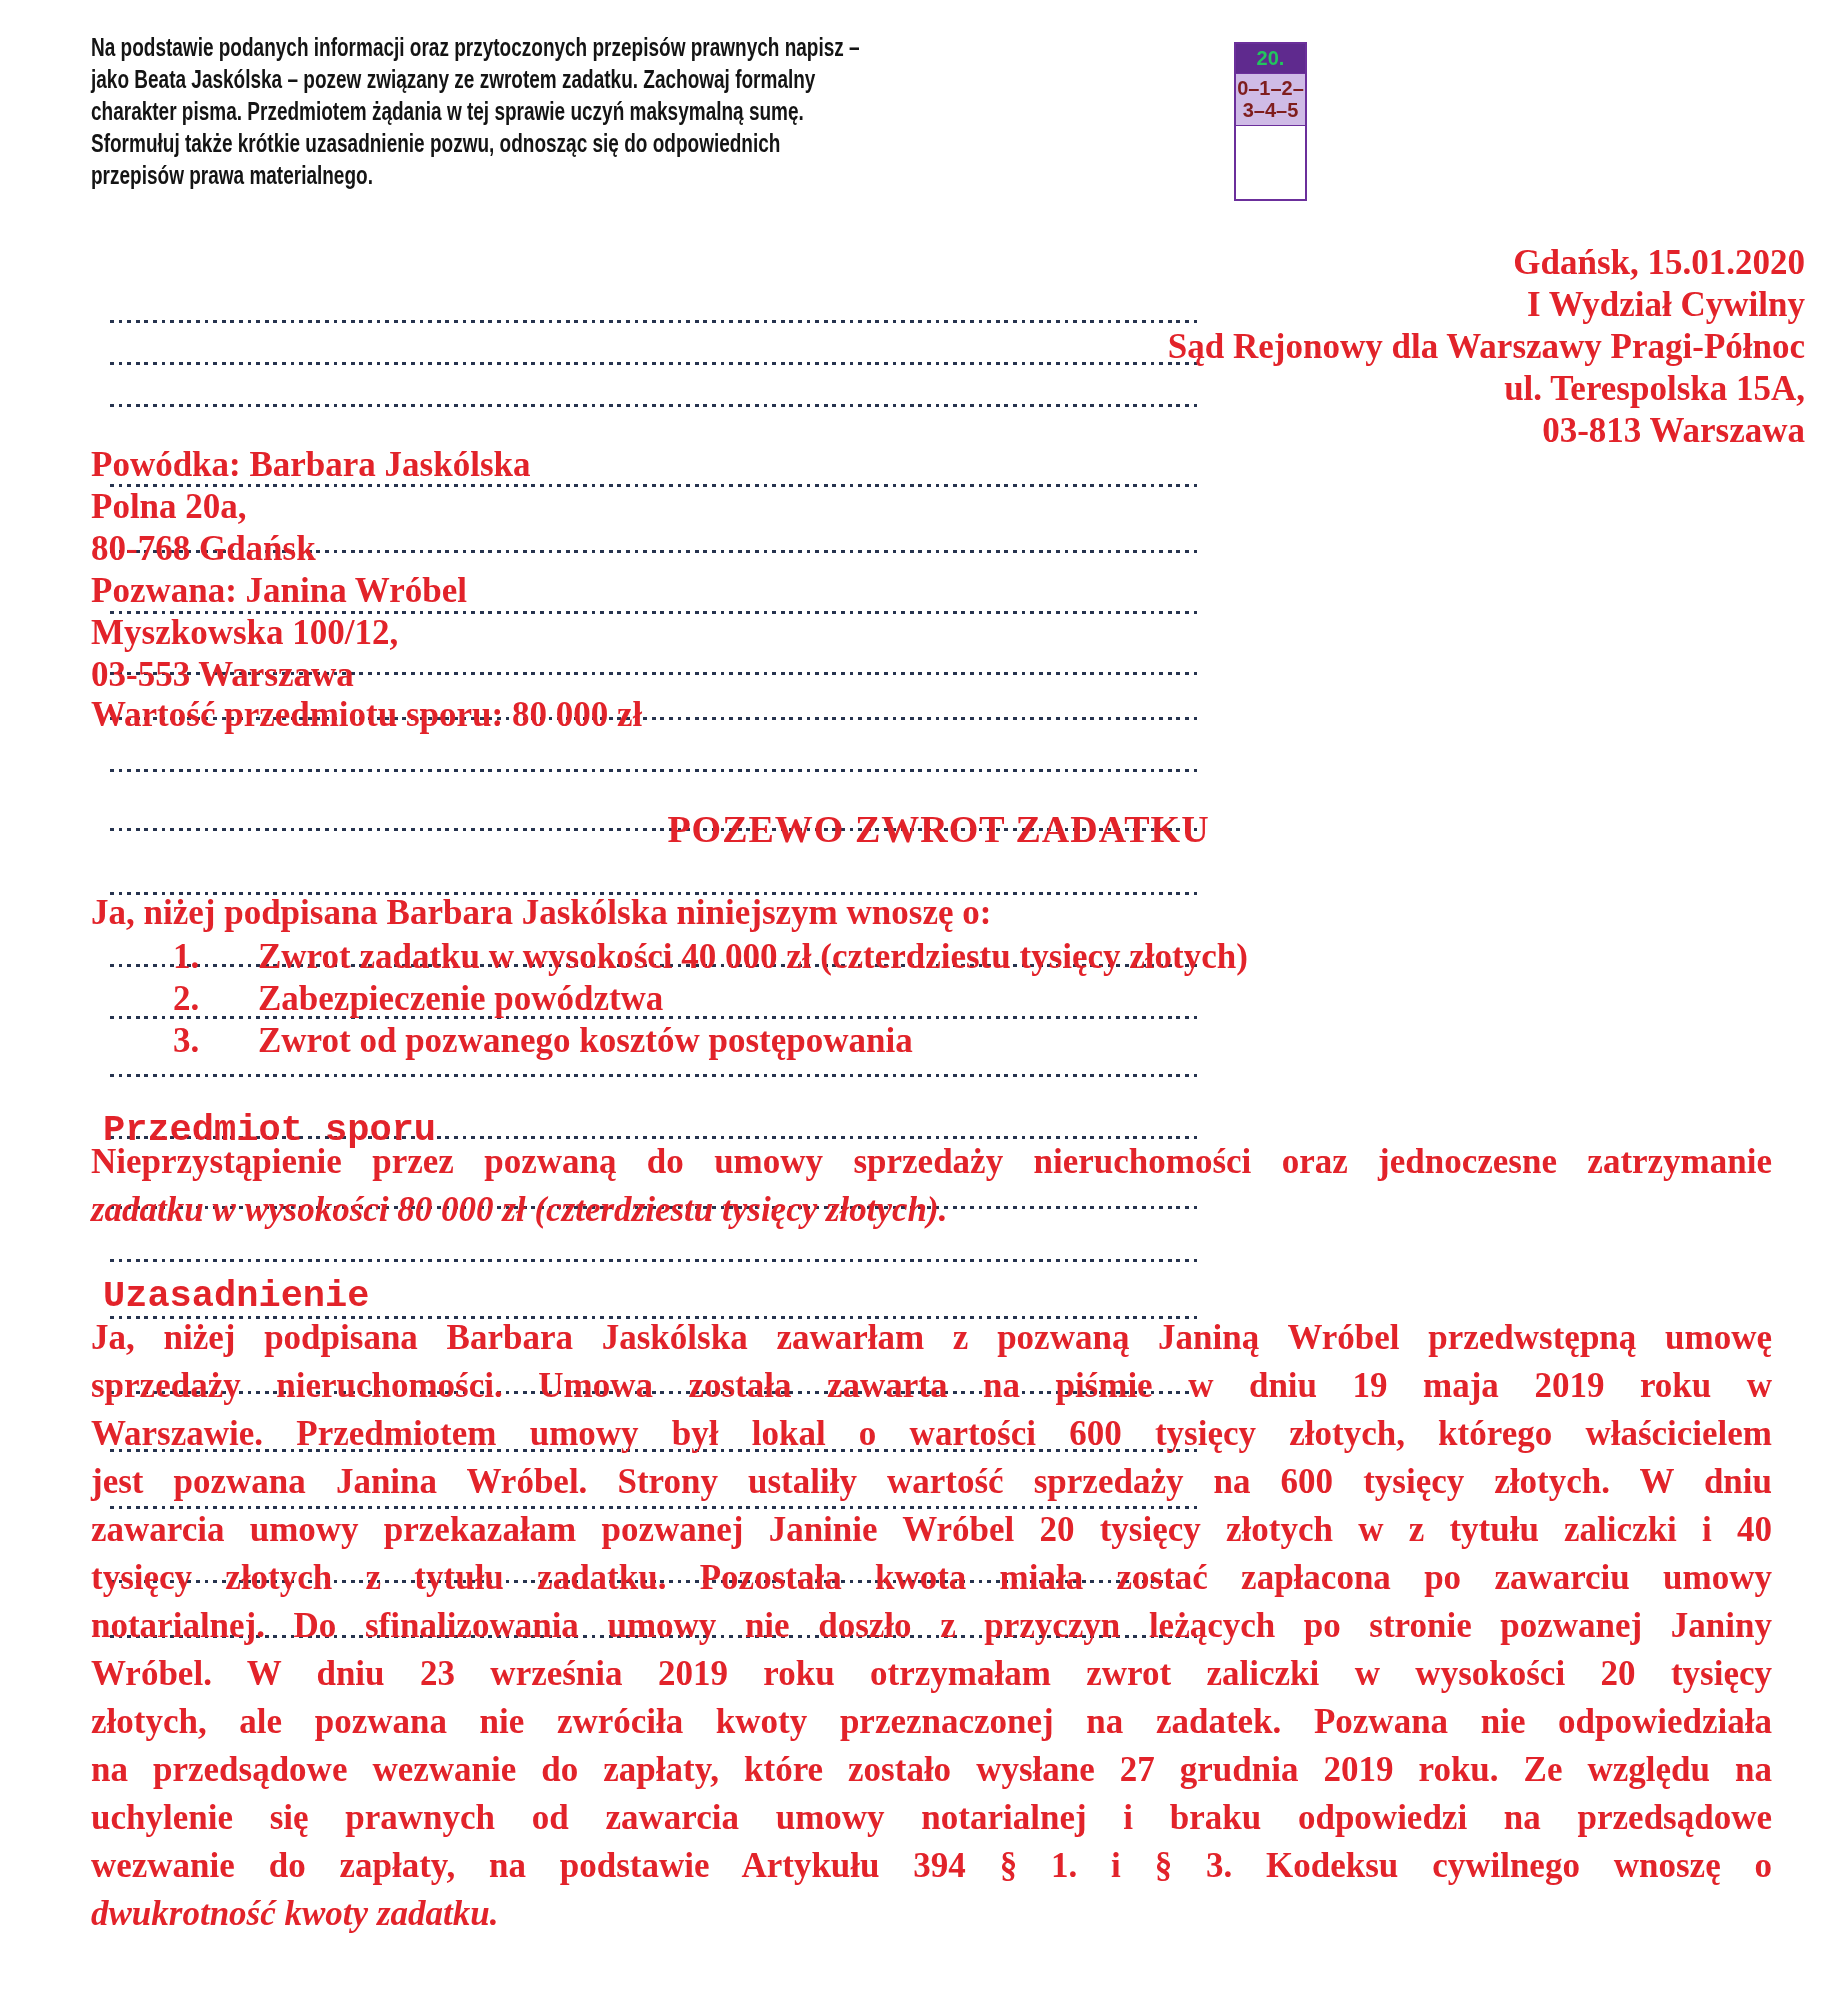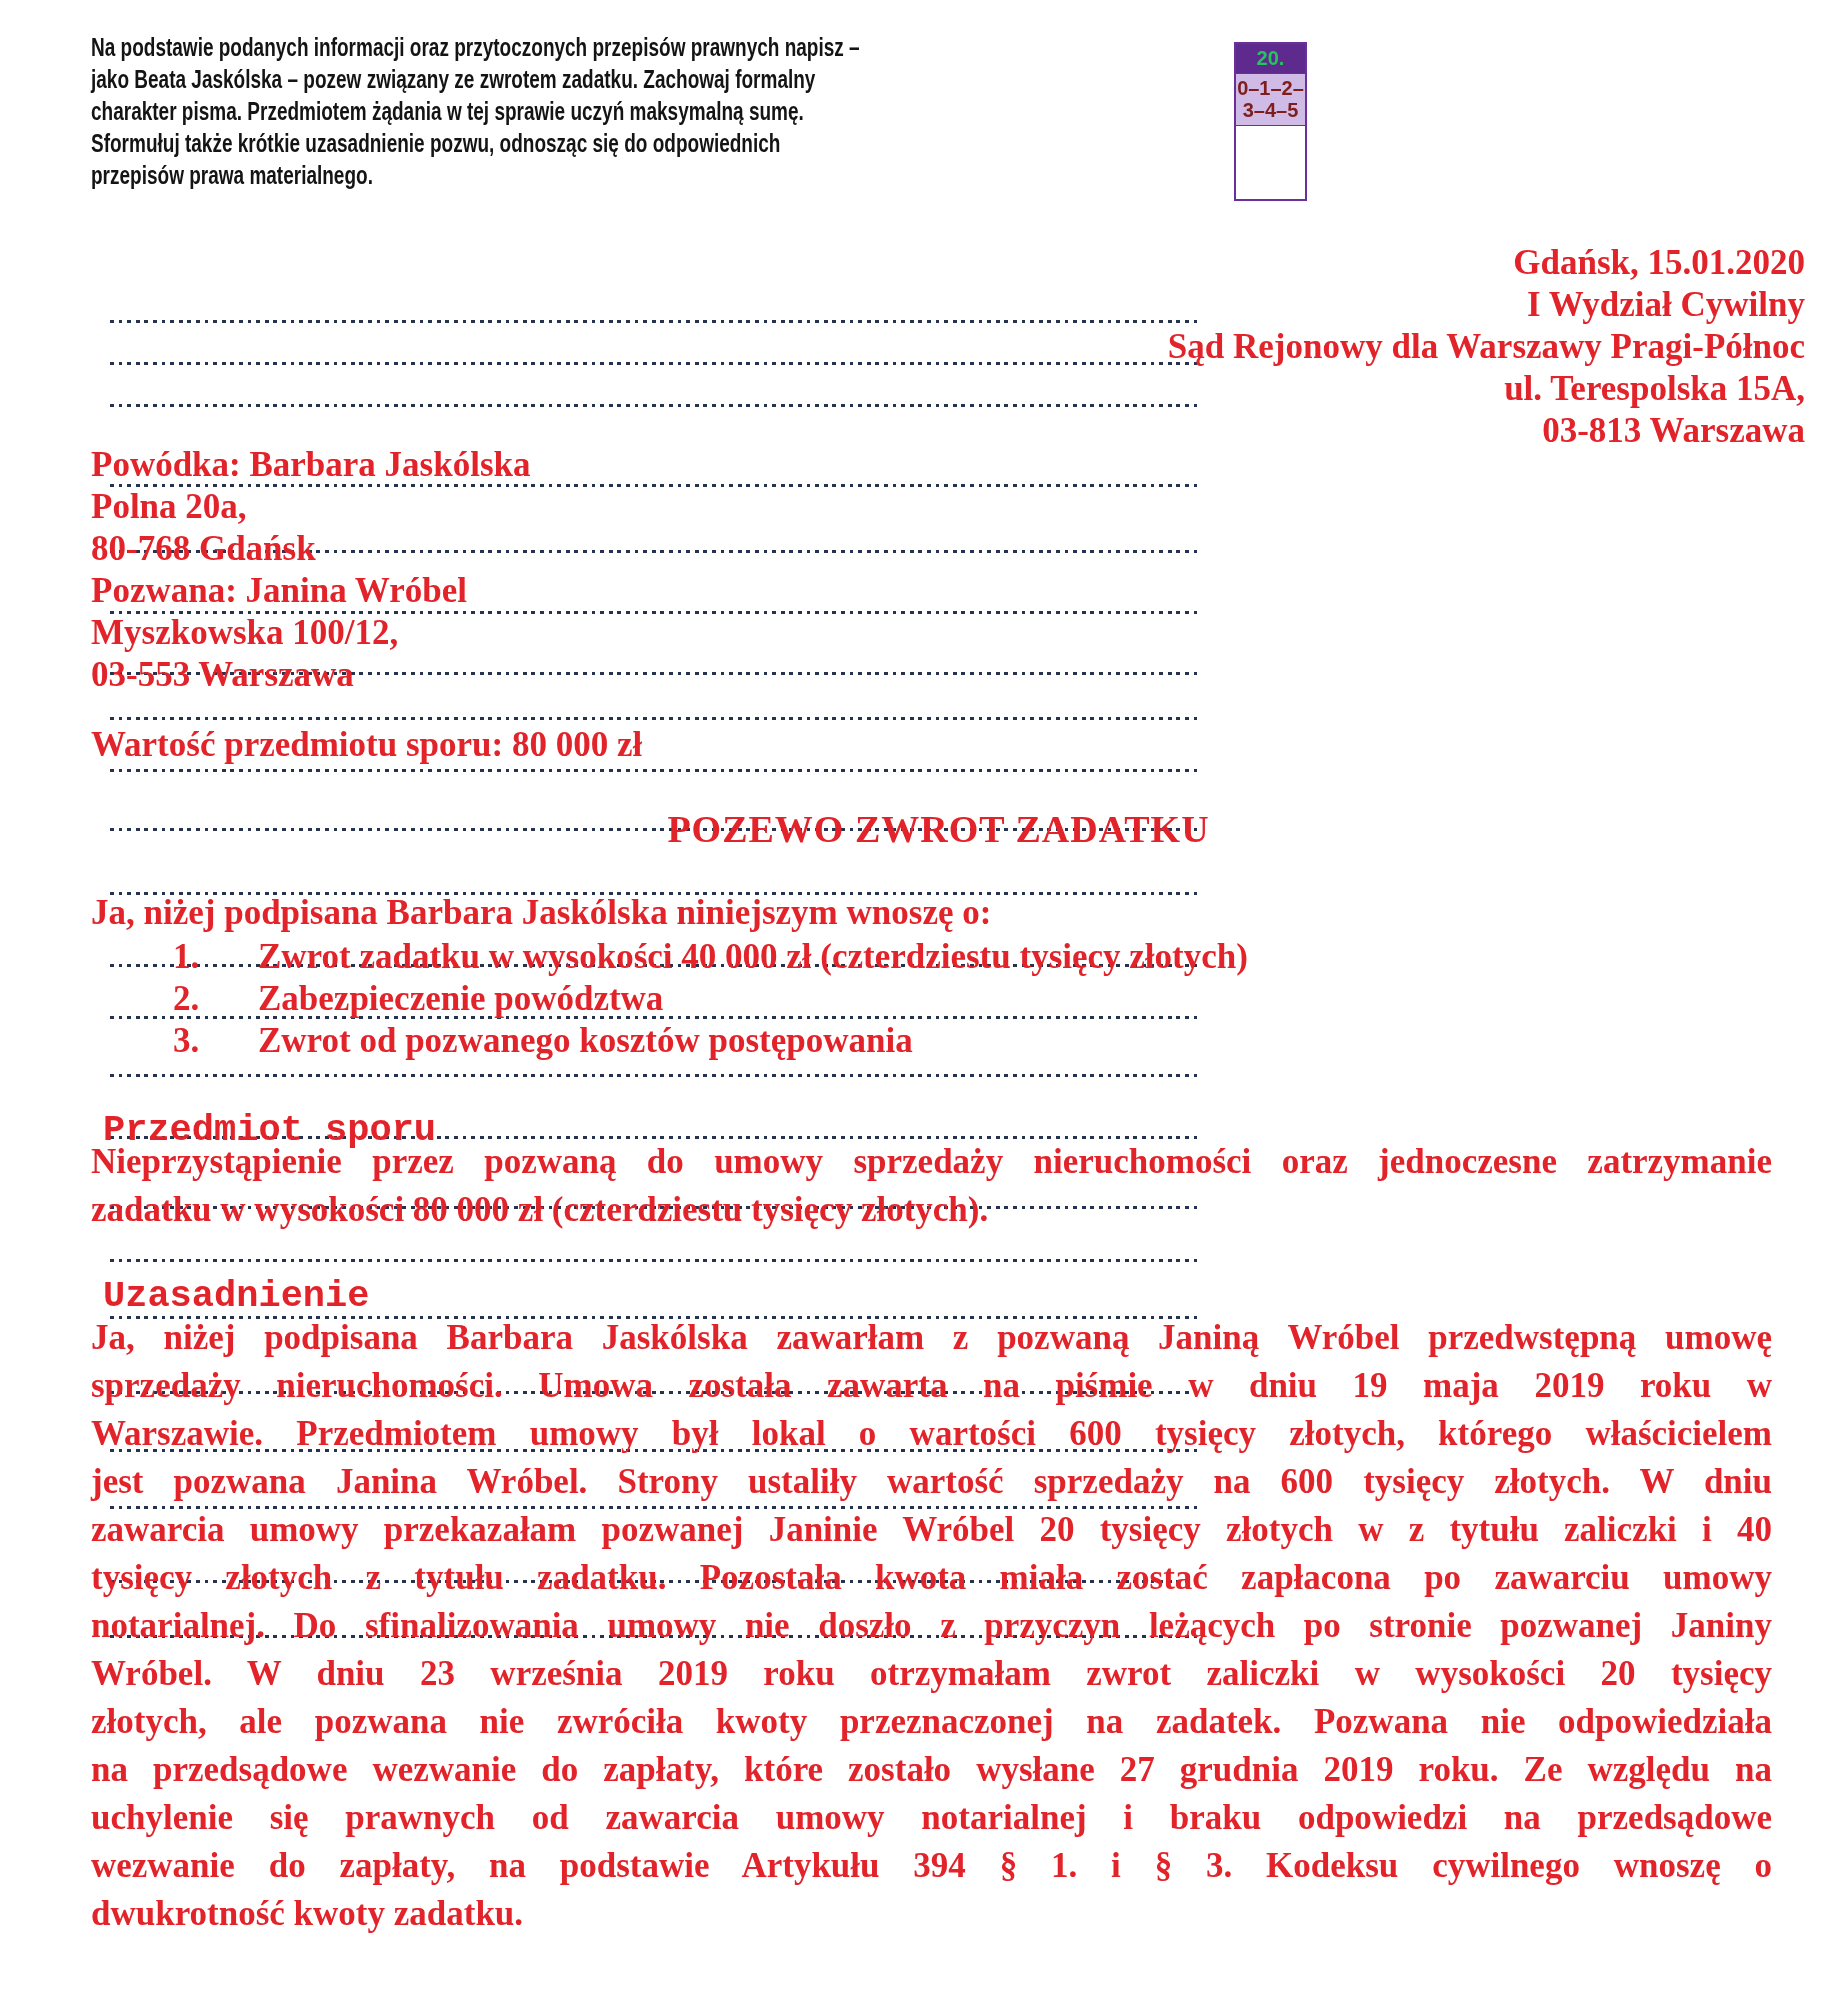--- a/index.html
+++ b/index.html
@@ -37,40 +37,40 @@
   .rule-line {
     position:absolute; left:110px; width:1091px; height:2.9px;
     background:repeating-linear-gradient(90deg,#26334e 0 3.8px, transparent 3.8px 8.6px);
   }
 
   
   .red { color:#e2232a; font-weight:700; position:absolute; z-index:2; }
 
   .right-block { top:242px; right:40px; text-align:right; font-size:35px; line-height:42px; white-space:nowrap; }
   .left-block  { top:444px; left:91px;  font-size:35px; line-height:42px; white-space:nowrap; }
-  .claim-value { top:725px; left:91px;  font-size:35px; white-space:nowrap; }
+  .claim-value { top:695px; left:91px;  font-size:35px; white-space:nowrap; }
 
   .doc-title {
     top:807px; left:98px; width:1681px; margin:0;
     text-align:center; font-size:38px; letter-spacing:1px;
   }
   .motion-intro { top:893px; left:91px; font-size:35px; white-space:nowrap; }
 
   .motions { top:936px; left:91px; width:1681px; margin:0; padding:0; list-style:none; font-size:35px; line-height:42px; }
   .mnum  { display:inline-block; margin-left:82px; width:85px; }
 
   .sec-heading { left:91px; width:1681px; margin:12px; text-align:left; font-size:37px;font-family:Liberation Mono, monospace; }
   .subject-heading { top:1097px; }
   .just-heading    { top:1263px; }
 
   .para { left:91px; width:1681px; font-size:35px; line-height:48px; }
   .para-subject { top:1138px; }
   .para-just    { top:1314px; }
   .jline { text-align:justify; text-align-last:justify; }
-  .jline.last { text-align:right; text-align-last:left; }
+  .jline.last { text-align:right; text-align-last:left;font-style:italic; }
 </style>
 </head>
 <body>
 
 <div class="page">
 
   <section class="instructions">
     <div class="instr-line">Na podstawie podanych informacji oraz przytoczonych przepisów prawnych napisz –</div>
     <div class="instr-line">jako Beata Jaskólska – pozew związany ze zwrotem zadatku. Zachowaj formalny</div>
     <div class="instr-line">charakter pisma. Przedmiotem żądania w tej sprawie uczyń maksymalną sumę.</div>

